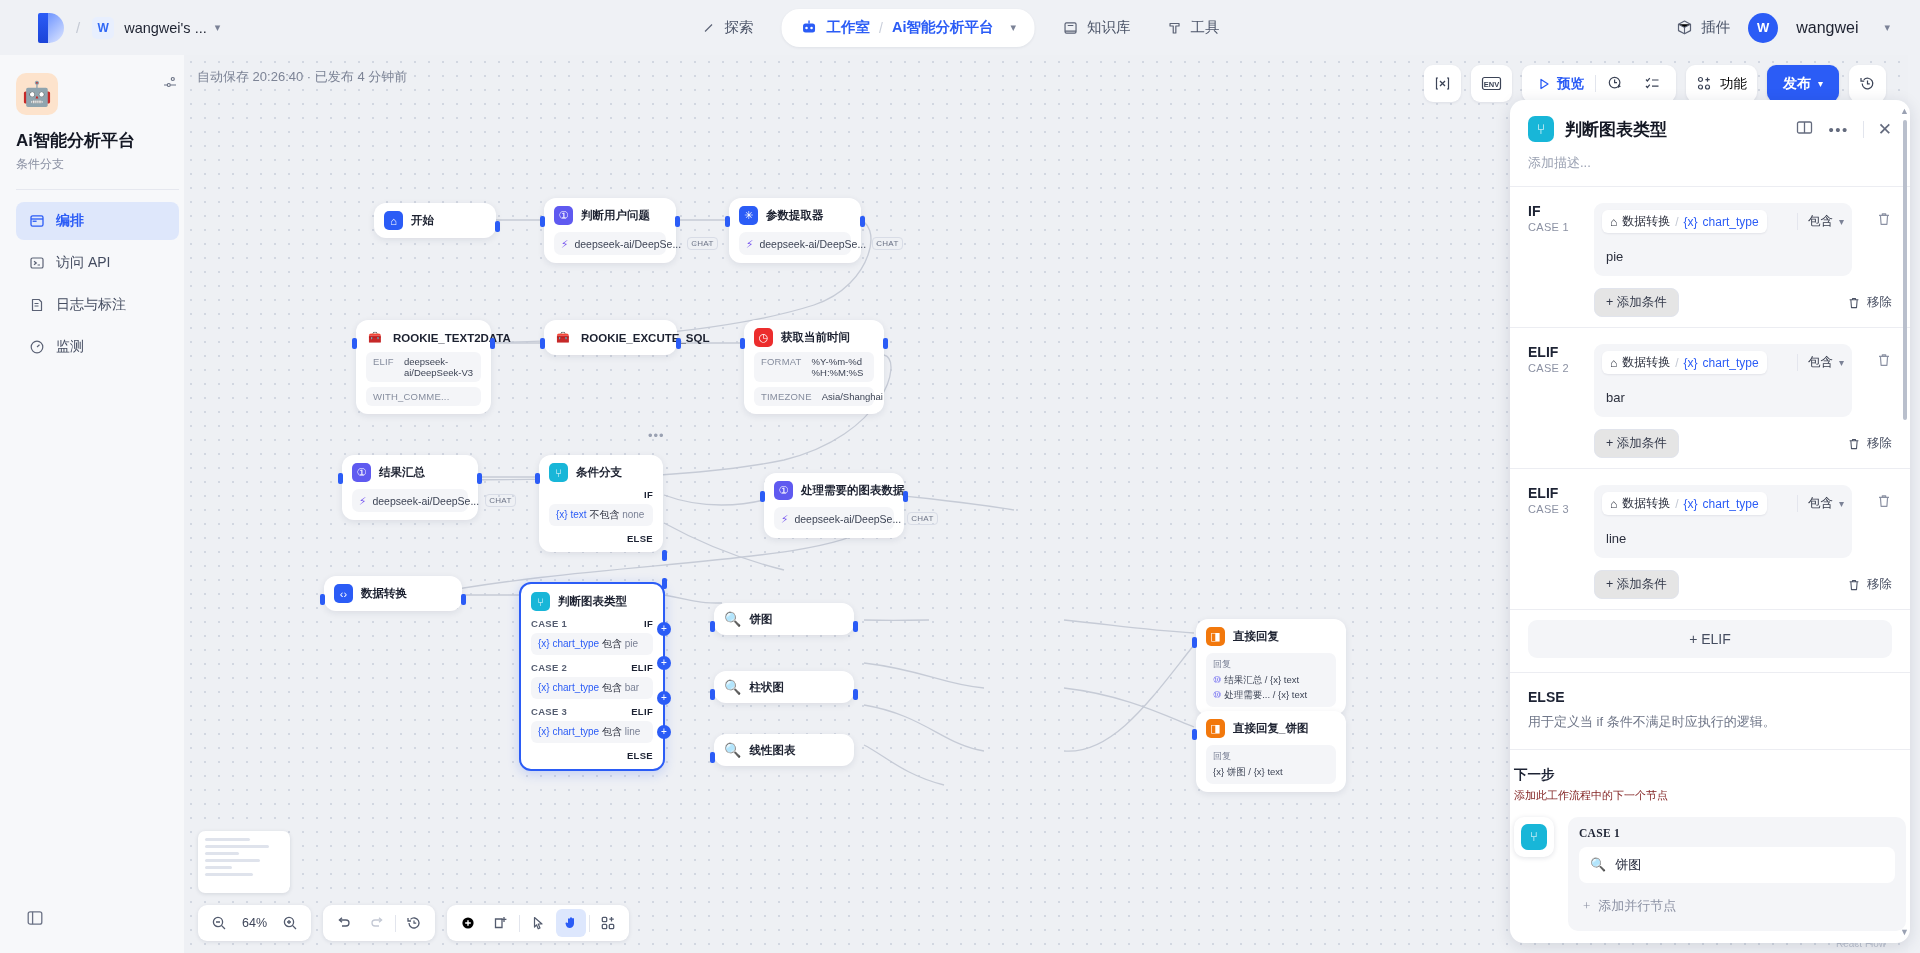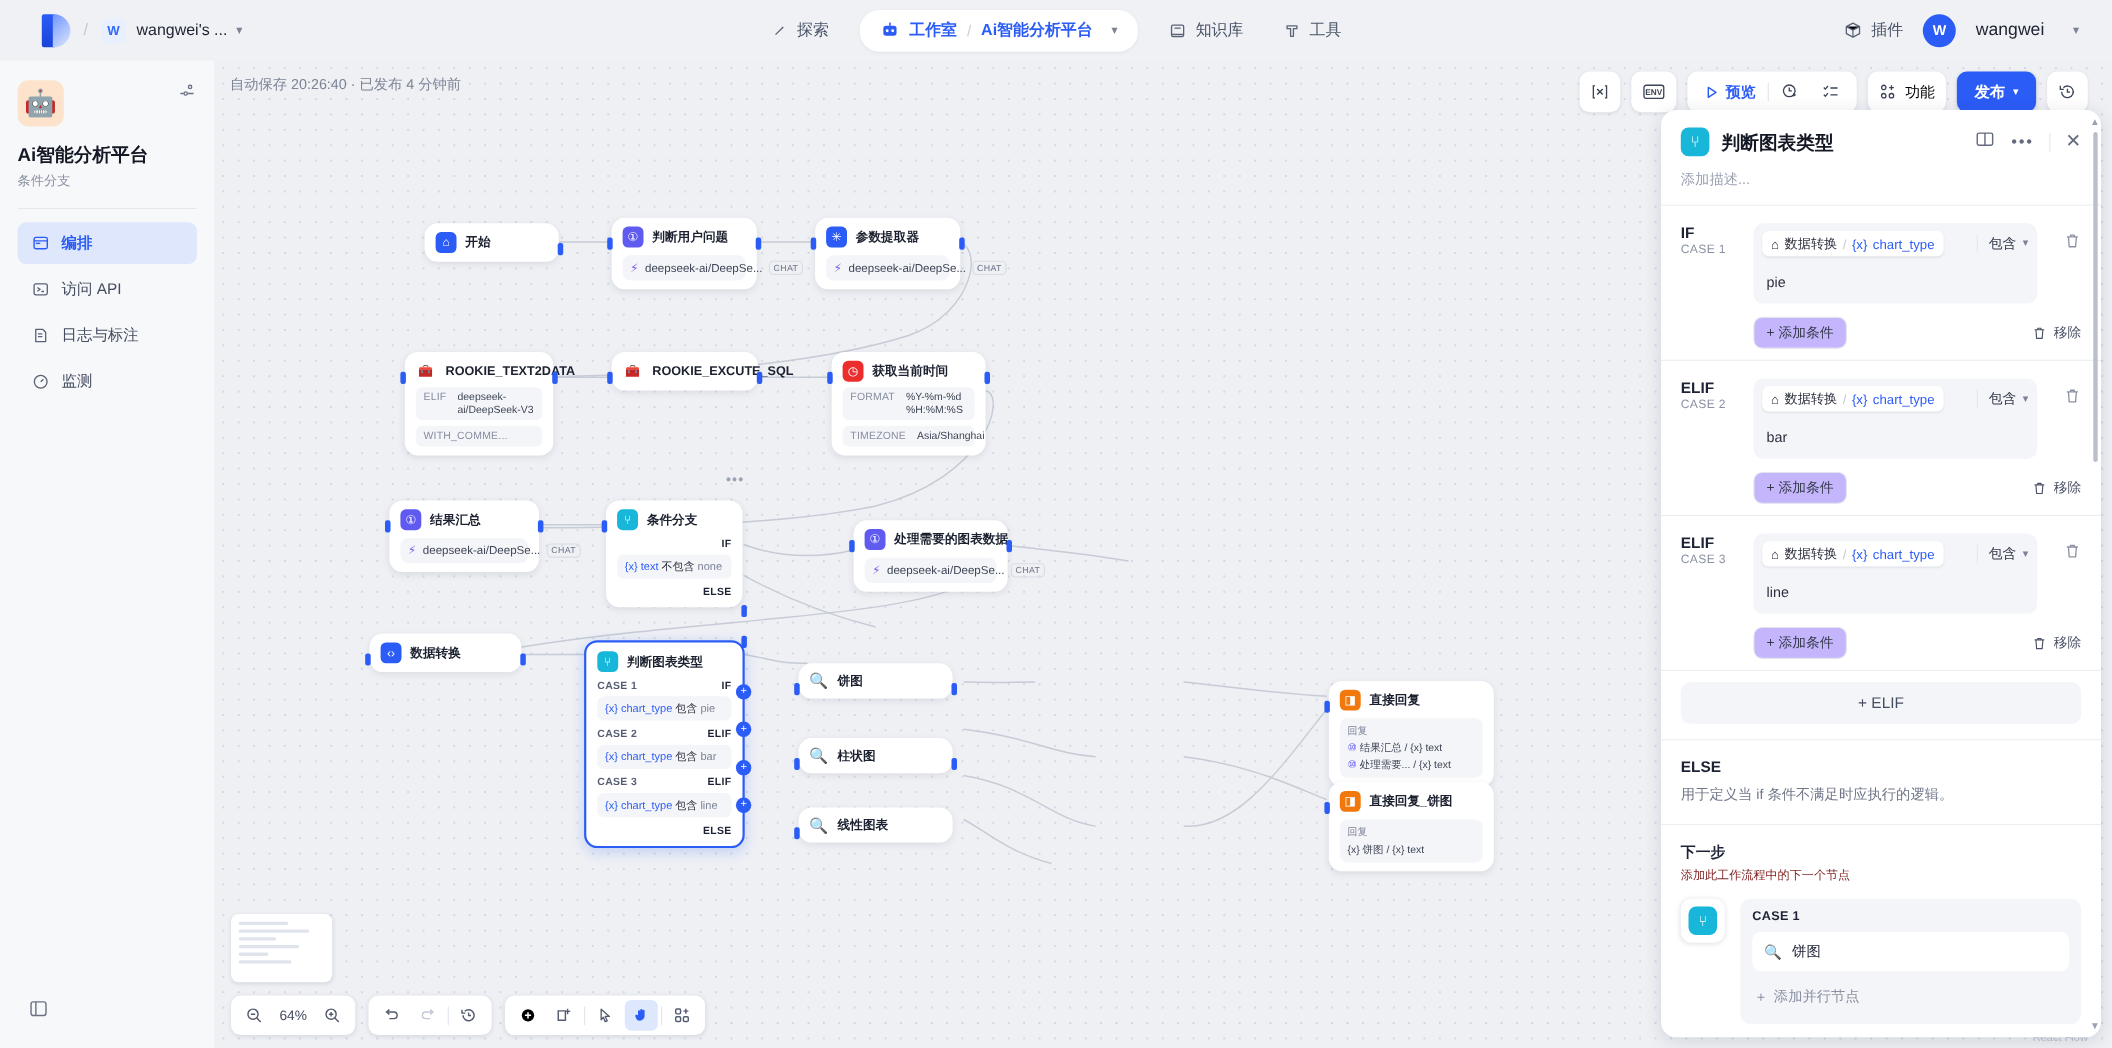--- a/index.html
+++ b/index.html
@@ -71,21 +71,21 @@
     display: flex; align-items: center; gap: 11px; height: 38px;
     padding: 0 12px; border-radius: 8px; font-size: 14px; color: #444c60;
     cursor: pointer; margin-bottom: 4px;
   }
   .nav-item.active { background: #dee7fb; color: #2b5cf6; font-weight: 600; }
   .nav-ico { width: 17px; height: 17px; display:flex; align-items:center; justify-content:center; }
   .sb-bottom { position: absolute; left: 26px; bottom: 22px; color: #6b7governed; }
 
   
   .canvas {
-    position: absolute; left: 196px; top: 55px; width: 1724px; height: 898px;
+    position: absolute; left: 184px; top: 55px; width: 1724px; height: 898px;
     background-color: #eef0f4;
     background-image: radial-gradient(#d2d7e1 1px, transparent 1px);
     background-size: 14px 14px;
     overflow: hidden;
   }
   .autosave { position: absolute; left: 13px; top: 13px; font-size: 13px; color: #7d8496; }
 
   
   .ctb { position: absolute; right: 22px; top: 10px; display: flex; align-items: center; gap: 10px; }
   .ctb-btn {
@@ -188,32 +188,32 @@
               align-items: center; gap: 5px; font-size: 12px;
               box-shadow: 0 1px 2px rgba(20,30,60,.08); white-space: nowrap; }
   .var-chip .vc-node { color: #2b2f3d; font-weight: 500; }
   .var-chip .vc-sl { color: #c4c9d4; }
   .var-chip .vc-var { color: #2b5cf6; }
   .op-sel { margin-left: auto; display: flex; align-items: center; gap: 6px;
             font-size: 12.5px; color: #33394a; padding-left: 10px; border-left: 1px solid #e4e6ee; }
   .cond-val { padding: 9px 12px 12px; font-size: 13px; color: #2b2f3d; }
   .cond-trash { width: 26px; flex: none; color: #8b91a3; padding-top: 8px; text-align: right; }
   .cond-foot { display: flex; align-items: center; padding: 4px 18px 10px 84px; }
-  .addcond { background: #c4b5fd; border: 1px solid #e1e4ec; border-radius: 8px; padding: 5px 11px;
+  .addcond { background: #e5e5e5; border: 1px solid #e1e4ec; border-radius: 8px; padding: 5px 11px;
              font-size: 12.5px; color: #33394a; cursor: pointer; }
   .removebtn { margin-left: auto; font-size: 12.5px; color: #4a5164; display: flex;
                align-items: center; gap: 6px; cursor: pointer; }
   .elif-add { margin: 10px 18px 14px; height: 38px; background: #f4f5f8; border-radius: 9px;
               display: flex; align-items: center; justify-content: center;
               font-size: 14px; color: #454d60; cursor: pointer; }
   .else-sec { padding: 16px 18px 18px; }
   .else-kw { font-size: 14px; font-weight: 700; color: #1d2334; }
   .else-desc { margin-top: 8px; font-size: 13px; color: #6f out; color: #6f7governed;
                color: #707789; }
-  .next-sec { padding: 16px 18px 10px; }
+  .next-sec { padding: 16px 4px 10px; font-family: Liberation Serif, serif; }
   .next-t { font-size: 13.5px; font-weight: 700; color: #1d2334; }
   .next-d { margin-top: 4px; font-size: 11px; color: #7f1d1d; }
   .next-row { display: flex; gap: 14px; margin-top: 14px; }
   .next-ico { width: 40px; height: 40px; border-radius: 10px; background: #fff;
               box-shadow: 0 1px 5px rgba(20,30,60,.13); display: flex;
               align-items: center; justify-content: center; }
   .next-ico > div { width: 26px; height: 26px; border-radius: 7px; background: #18b6d8;
                     display: flex; align-items: center; justify-content: center; color: #fff; font-size: 13px; }
   .next-card { flex: 1; background: #f4f5f8; border-radius: 10px; padding: 10px 11px; }
   .next-case { font-size: 11.5px; font-weight: 700; color: #1d2334; letter-spacing: .3px; }

